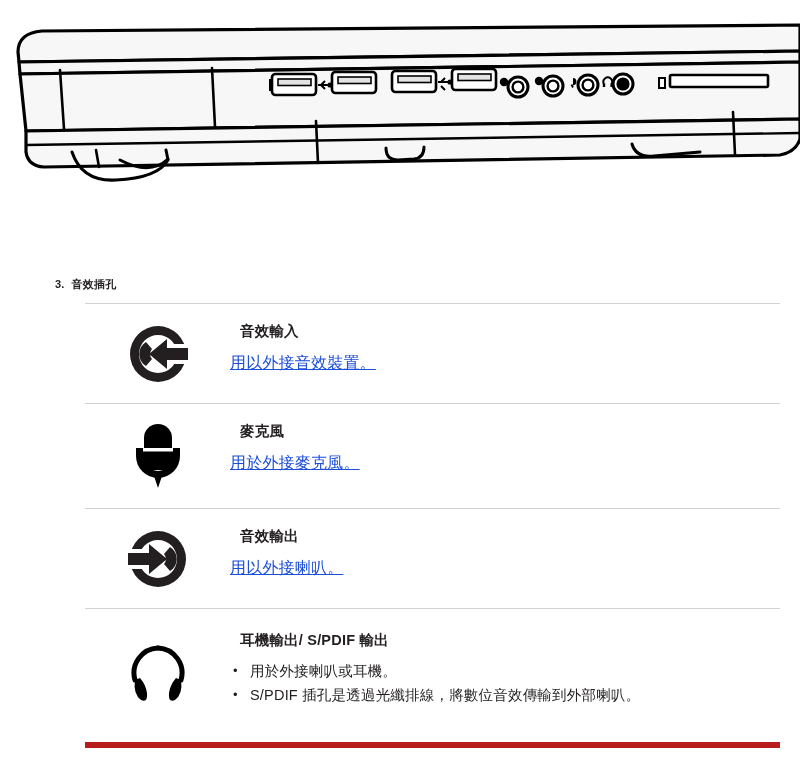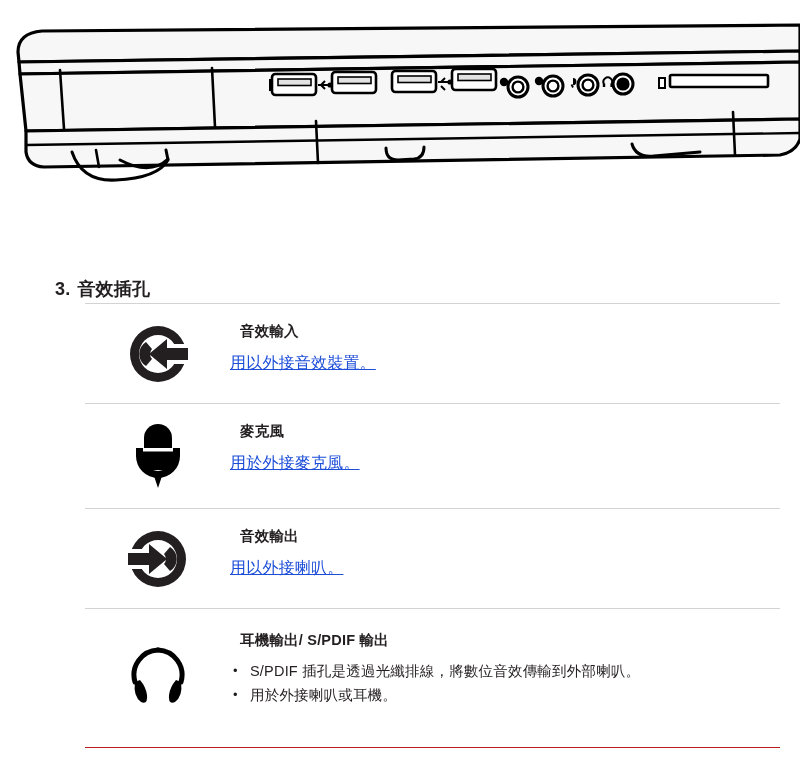--- a/index.html
+++ b/index.html
@@ -24,21 +24,21 @@
     width: 800px;
     height: 200px;
   }
 
   
   #section-heading {
     position: absolute;
     left: 55px;
     top: 277px;
     width: 730px;
-    font-size: 18px;
+    font-size: 11px;
     font-weight: bold;
     color: #231f20;
     letter-spacing: 0.2px;
   }
   #section-heading .num {
     display: inline-block;
     margin-right: 7px;
   }
 
   
@@ -48,21 +48,21 @@
     top: 303px;
     width: 695px;
   }
   .port-row {
     display: flex;
     align-items: flex-start;
     border-top: 1px solid #d3d3d3;
     box-sizing: border-box;
   }
   .port-row:last-child {
-    border-bottom: 1px solid #b91c1c;
+    border-bottom: 6px solid #b91c1c;
   }
   .row-audio-in   { min-height: 100px; }
   .row-audio-out  { min-height: 100px; }
   .row-microphone { min-height: 105px; }
   .row-headphone  { min-height: 140px; }
 
   .icon-cell {
     width: 145px;
     flex: 0 0 145px;
     display: flex;
@@ -277,19 +277,19 @@
       <svg class="icon-svg" width="58" height="64" viewBox="0 0 58 64">
         <path d="M29 4 A25 25 0 0 0 6 36" fill="none" stroke="#000000" stroke-width="5" stroke-linecap="round"></path>
         <path d="M29 4 A25 25 0 0 1 52 36" fill="none" stroke="#000000" stroke-width="5" stroke-linecap="round"></path>
         <path d="M6 36 Q4 50 12 56 Q19 59 18 49 Q17 41 11 34 Z" fill="#000000"></path>
         <path d="M52 36 Q54 50 46 56 Q39 59 40 49 Q41 41 47 34 Z" fill="#000000"></path>
       </svg>
     </div>
     <div class="text-cell">
       <div class="port-title">耳機輸出/ S/PDIF 輸出</div>
       <ul class="port-bullets">
+        <li>用於外接喇叭或耳機。</li>
         <li>S/PDIF 插孔是透過光纖排線，將數位音效傳輸到外部喇叭。</li>
-        <li>用於外接喇叭或耳機。</li>
       </ul>
     </div>
   </div>
 
 </div>
 
 </body></html>

